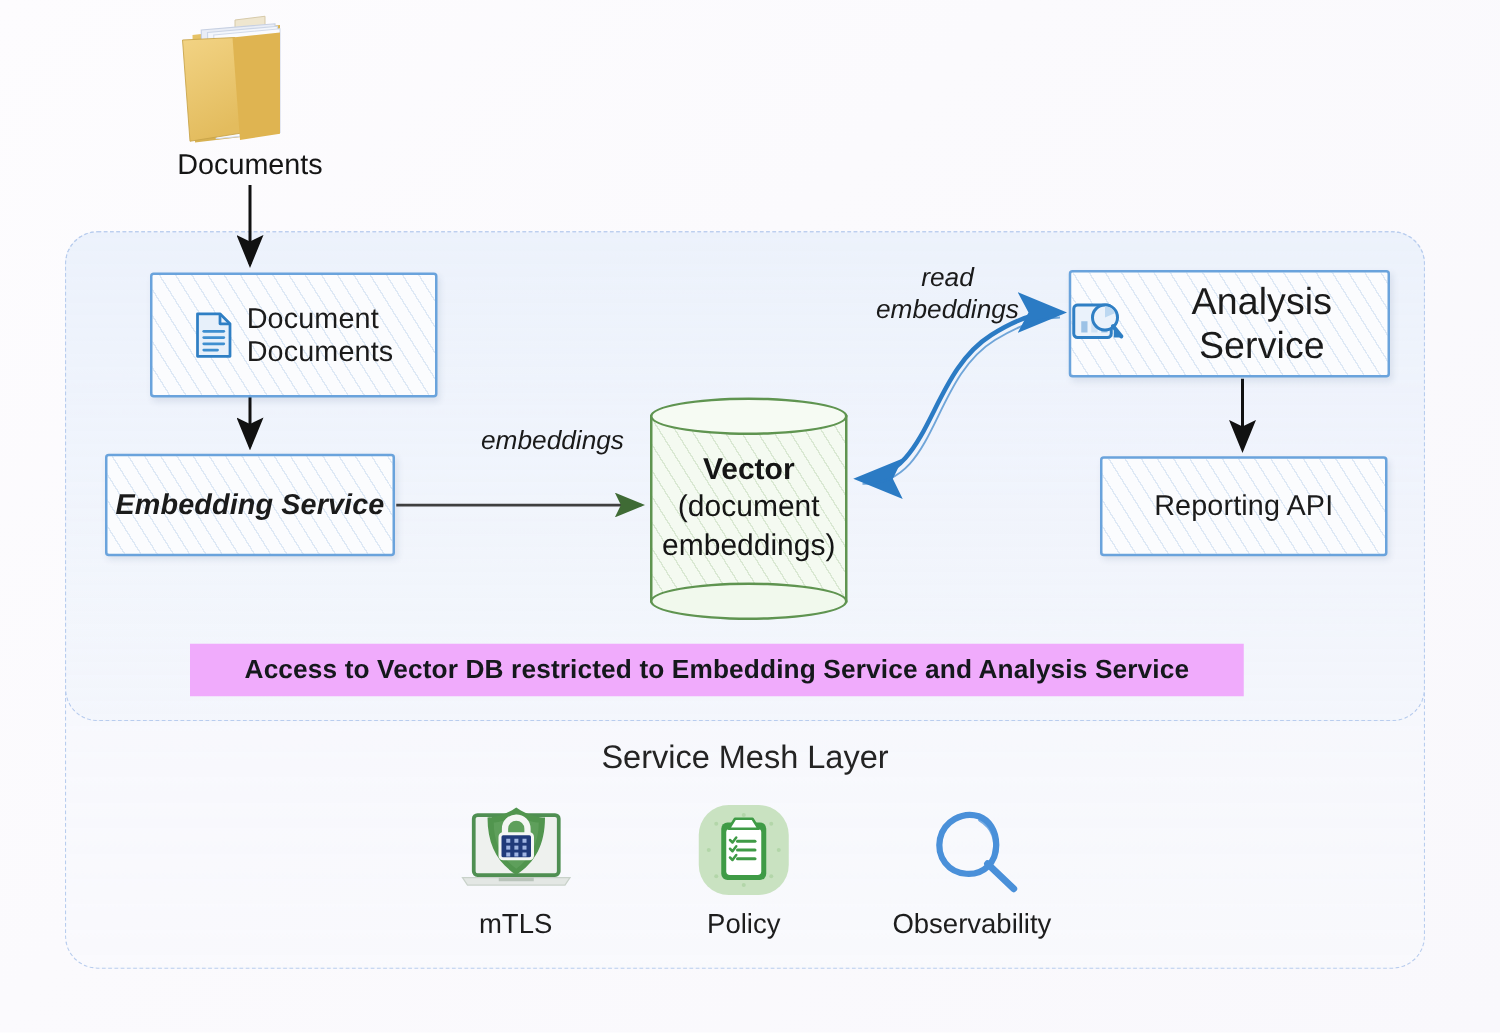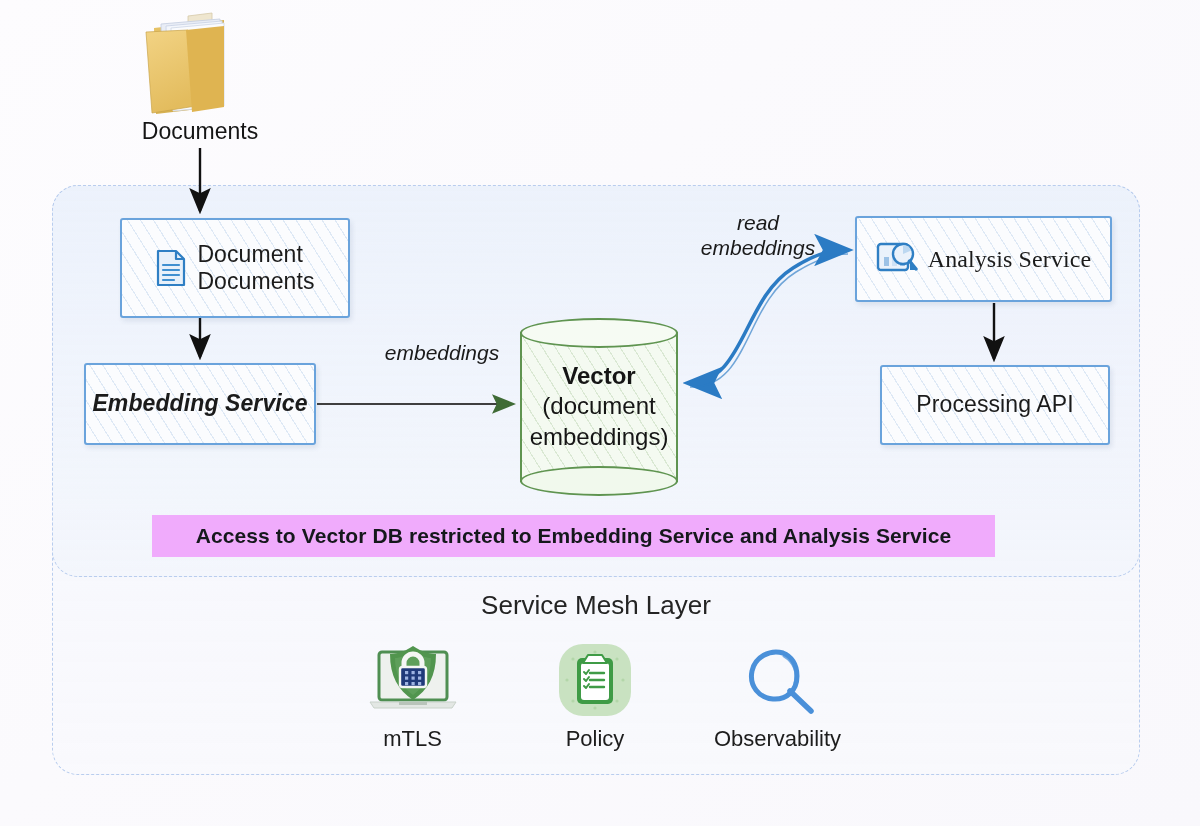--- a/index.html
+++ b/index.html
@@ -68,21 +68,21 @@
     letter-spacing: 0.1px;
   }
 
   #box-doc-proc { left: 84px; top: 218px; width: 230px; height: 100px; margin-left: 36px; }
   #box-doc-proc .box-label { font-size: 23px; text-align: left; }
 
   #box-embed { left: 84px; top: 363px; width: 232px; height: 82px; font-style: italic; }
   #box-embed .box-label { font-size: 23px; font-weight: bold; }
 
   #box-analysis { left: 855px; top: 216px; width: 257px; height: 86px; }
-  #box-analysis .box-label { font-size: 24px; font-family: Liberation Serif, serif; }
+  #box-analysis .box-label { font-size: 30px; }
 
   #box-reporting { left: 880px; top: 365px; width: 230px; height: 80px; }
   #box-reporting .box-label { font-size: 23px; }
 
   
   #cylinder {
     left: 520px; top: 318px; width: 158px; height: 178px;
   }
   #cylinder .cyl-body {
     position: absolute;
@@ -309,21 +309,21 @@
           <line x1="33.5" y1="21" x2="40" y2="29" stroke="#2f7fc4" stroke-width="3.4" stroke-linecap="round"></line>
           <path d="M34 22 L41 30 L34 30 Z" fill="#2f7fc4"></path>
         </svg>
       </span>
       <span class="box-label">Analysis Service</span>
     </div>
   </div>
 
   <div class="abs sketch-box" id="box-reporting">
     <div class="inner">
-      <span class="box-label">Processing API</span>
+      <span class="box-label">Reporting API</span>
     </div>
   </div>
 
   <div class="abs" id="access-banner">
     <span>Access to Vector DB restricted to Embedding Service and Analysis Service</span>
   </div>
 
   <div class="abs" id="mesh-title">Service Mesh Layer</div>
 
   <div class="abs" id="mesh-icons">

